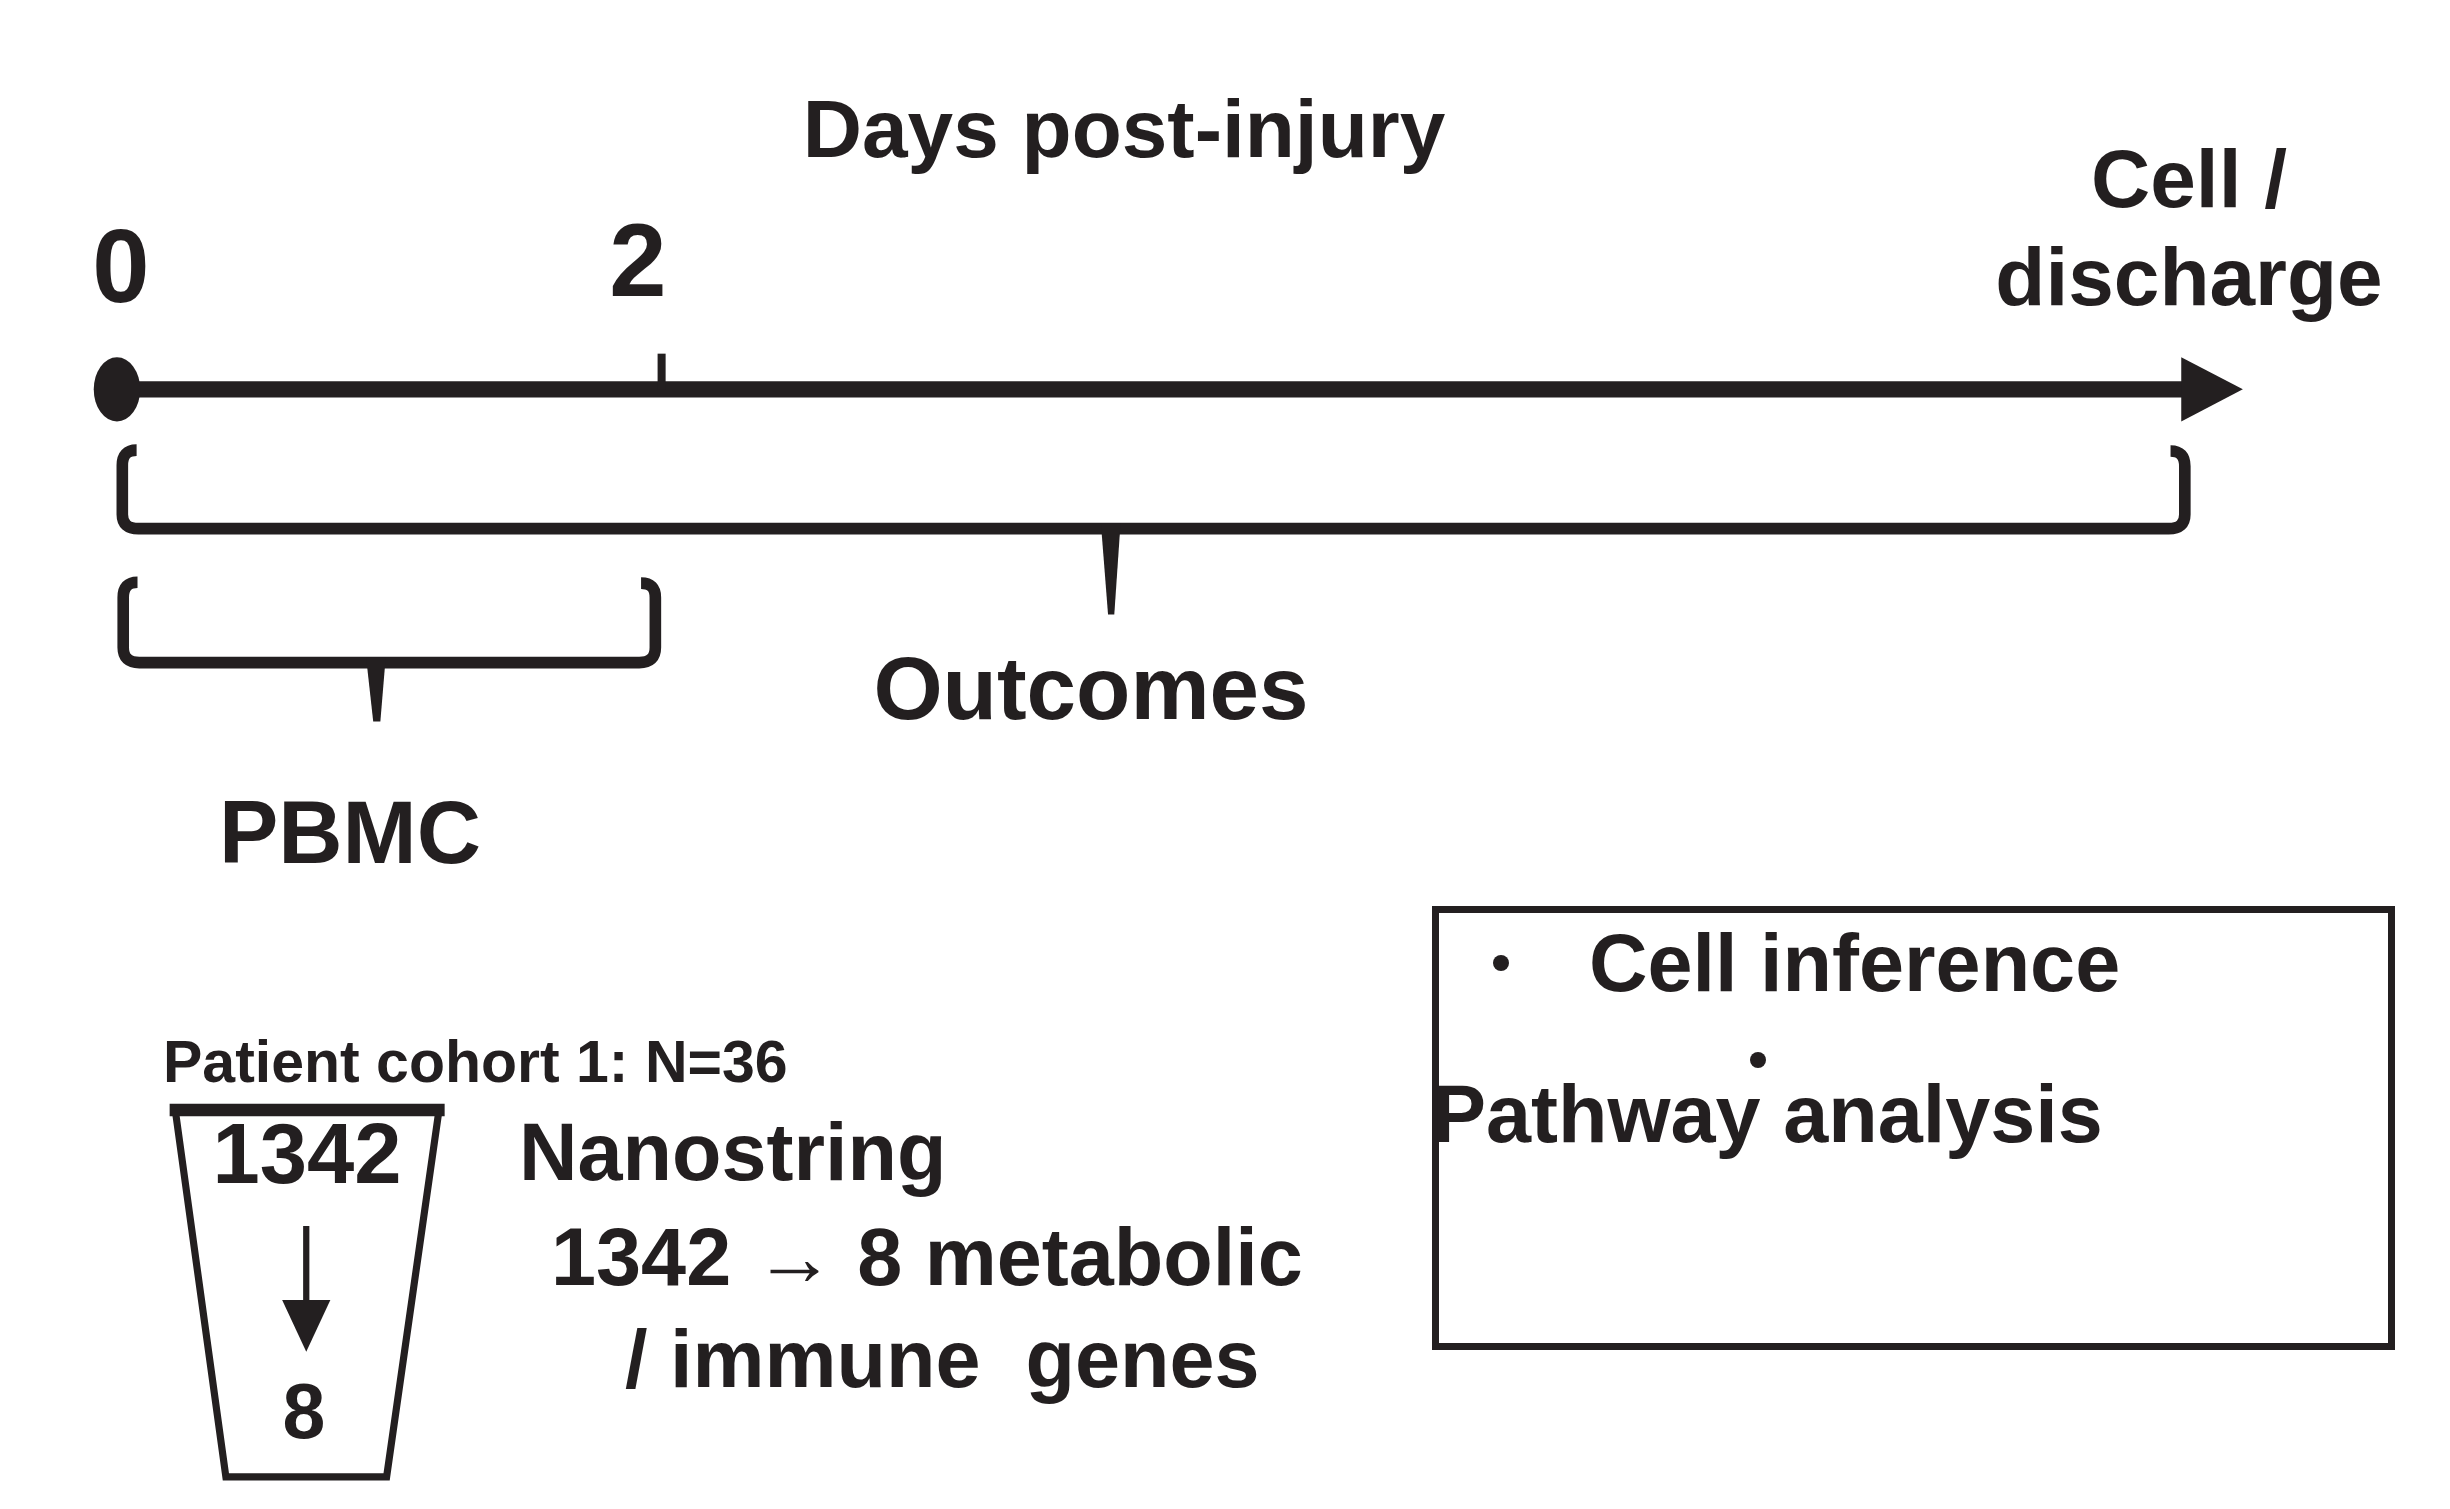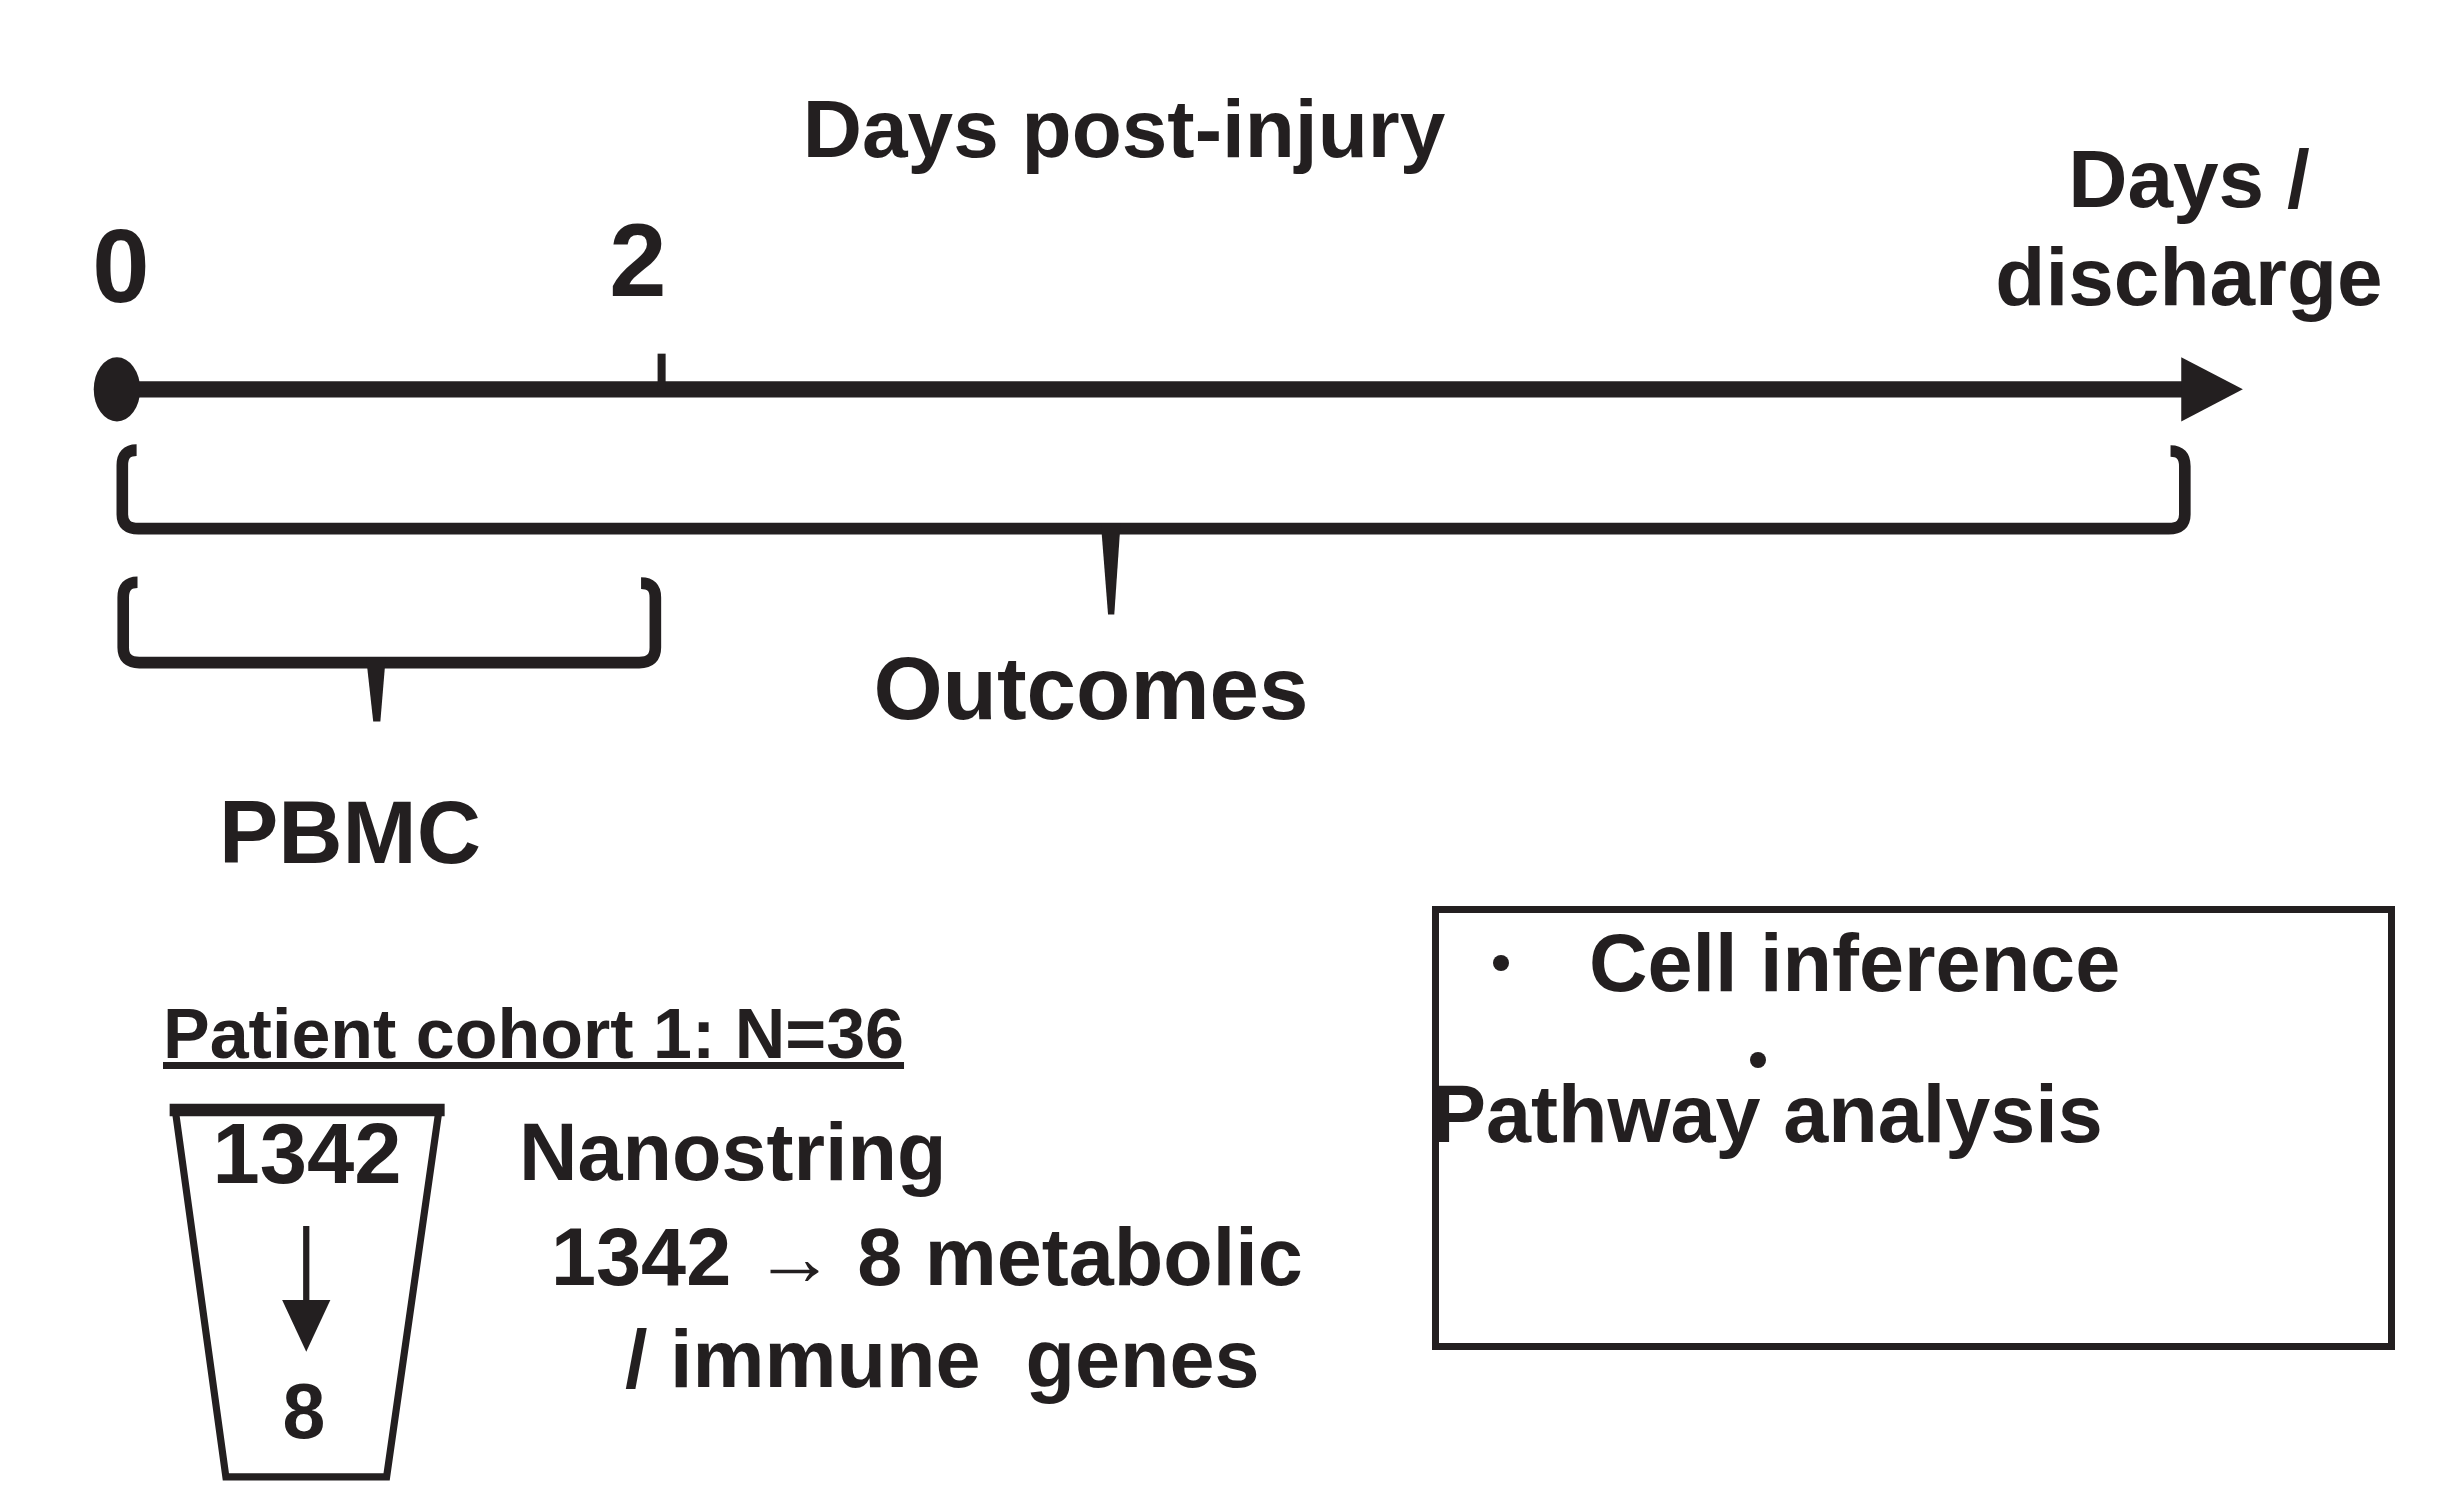--- a/index.html
+++ b/index.html
@@ -19,21 +19,21 @@
   #canvas{position:absolute;inset:0;width:2450px;height:1132px;}
   svg.art{position:absolute;left:0;top:0;width:2450px;height:1510px;display:block;}
   .t{position:absolute;white-space:nowrap;line-height:1.04;}
   .cx{transform:translateX(-50%);}
   .axis-title{left:1124px;top:86px;font-size:82px;}
   .endpoint{left:2189px;top:130px;font-size:82px;line-height:98px;text-align:center;}
   .day0{left:121px;top:213px;font-size:103px;}
   .day2{left:638px;top:207px;font-size:103px;}
   .outcomes{left:1091px;top:642px;font-size:89px;}
   .pbmc{left:350px;top:756px;font-size:89px;margin-top:30px;}
-  .cohort-title{left:163px;top:998px;font-size:70px;text-decoration:underline;}
+  .cohort-title{left:163px;top:1032px;font-size:59px;}
   .funnel-top-num{left:307px;top:1110px;font-size:85px;}
   .funnel-bottom-num{left:304px;top:1371px;font-size:77px;}
   .assay-1{left:519px;top:1110px;font-size:81px;}
   .assay-2{left:551px;top:1215px;font-size:81px;}
   .assay-3{left:625px;top:1317px;font-size:81px;white-space:pre;}
   .analysis-box{
     position:absolute;left:1432px;top:906px;
     width:963px;height:444px;
     border:7.1px solid var(--ink);
     box-sizing:border-box;
@@ -75,21 +75,21 @@
     <line x1="190" y1="1243" x2="498" y2="1243" stroke="var(--ink)" stroke-width="14"></line>
     <g>
       <line x1="343" y1="1373" x2="343" y2="1458" stroke="var(--ink)" stroke-width="7"></line>
       <polygon points="316,1456 370,1456 343,1514" fill="var(--ink)"></polygon>
     </g>
   </svg>
 
   <div class="t cx axis-title">Days post-injury</div>
 
   <div class="t cx endpoint">
-    <div>Days /</div>
+    <div>Cell /</div>
     <div>discharge</div>
   </div>
 
   <div class="t cx day0">0</div>
   <div class="t cx day2">2</div>
 
   <div class="t cx outcomes">Outcomes</div>
   <div class="t cx pbmc">PBMC</div>
 
   <div class="t cohort-title">Patient cohort 1: N=36</div>

